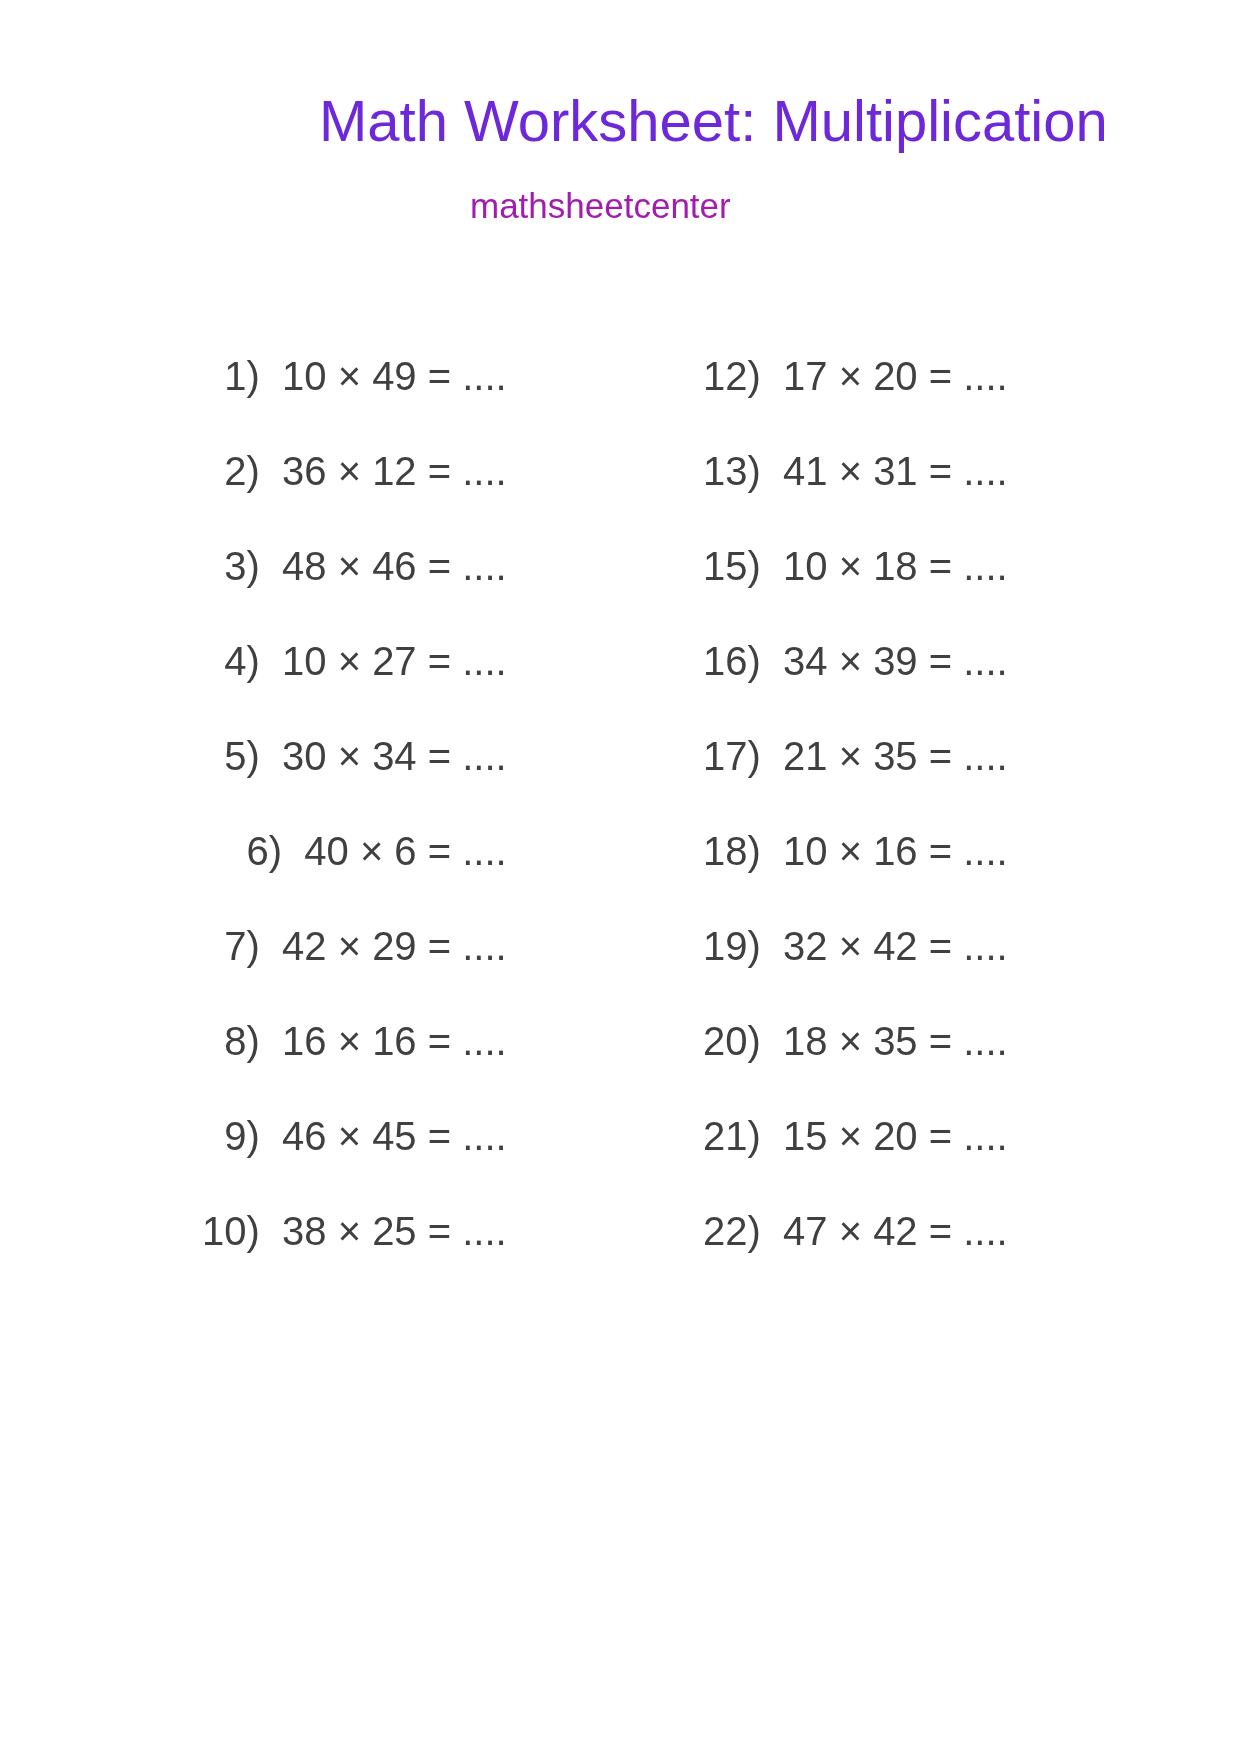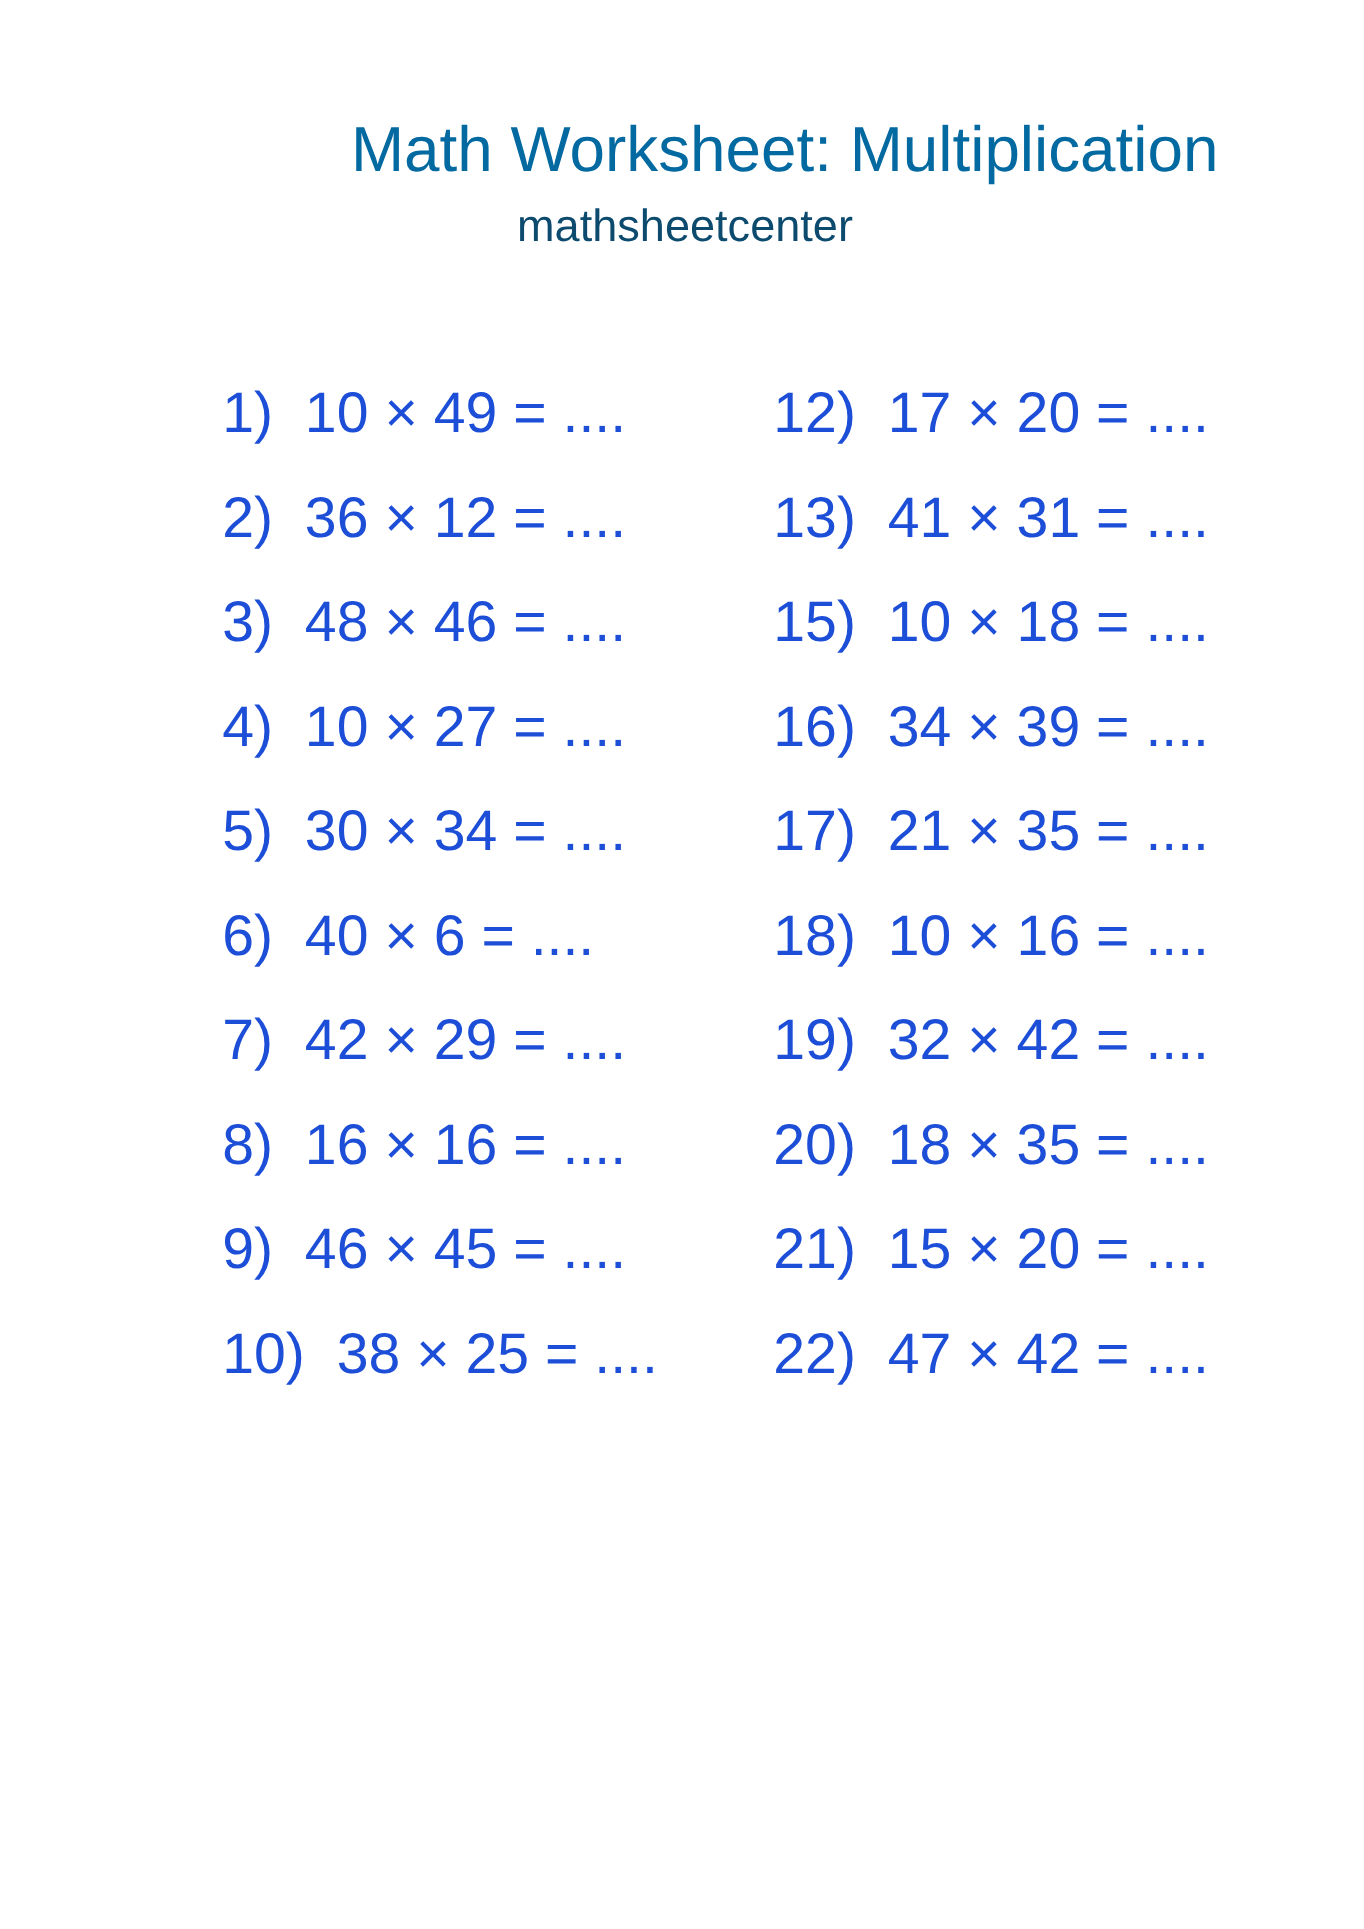--- a/index.html
+++ b/index.html
@@ -18,47 +18,48 @@
     .page {
       position: absolute;
       left: 0; top: 0;
       width: 1240px;
       height: 1754px;
       background: #ffffff;
     }
     .title {
       position: absolute;
       left: 319px;
-      top: 107px;
+      top: 92px;
       font-size: 58px;
       line-height: 58px;
       white-space: nowrap;
-      color: #0369a1;
+      color: #6d28d9;
     }
     .subtitle {
       position: absolute;
       left: 470px;
       top: 185px;
-      font-size: 41px;
+      font-size: 35px;
       line-height: 41px;
       white-space: nowrap;
-      color: #0c4a6e;
+      color: #a21caf;
     }
     .col {
       position: absolute;
       top: 356px;
     }
     .col-left { left: 202px; }
     .col-right { left: 703px; }
     .problem {
       height: 95px;
-      font-size: 52px;
+      font-size: 40px;
       line-height: 40px;
       white-space: pre;
-      color: #1d4ed8;
+      color: #404040;
+      text-align: right;
     }
     .problem .num { }
     .problem .expr { }
   </style>
 </head>
 <body>
 
 <div class="page">
   <div class="title">Math Worksheet: Multiplication</div>
   <div class="subtitle">mathsheetcenter</div>

